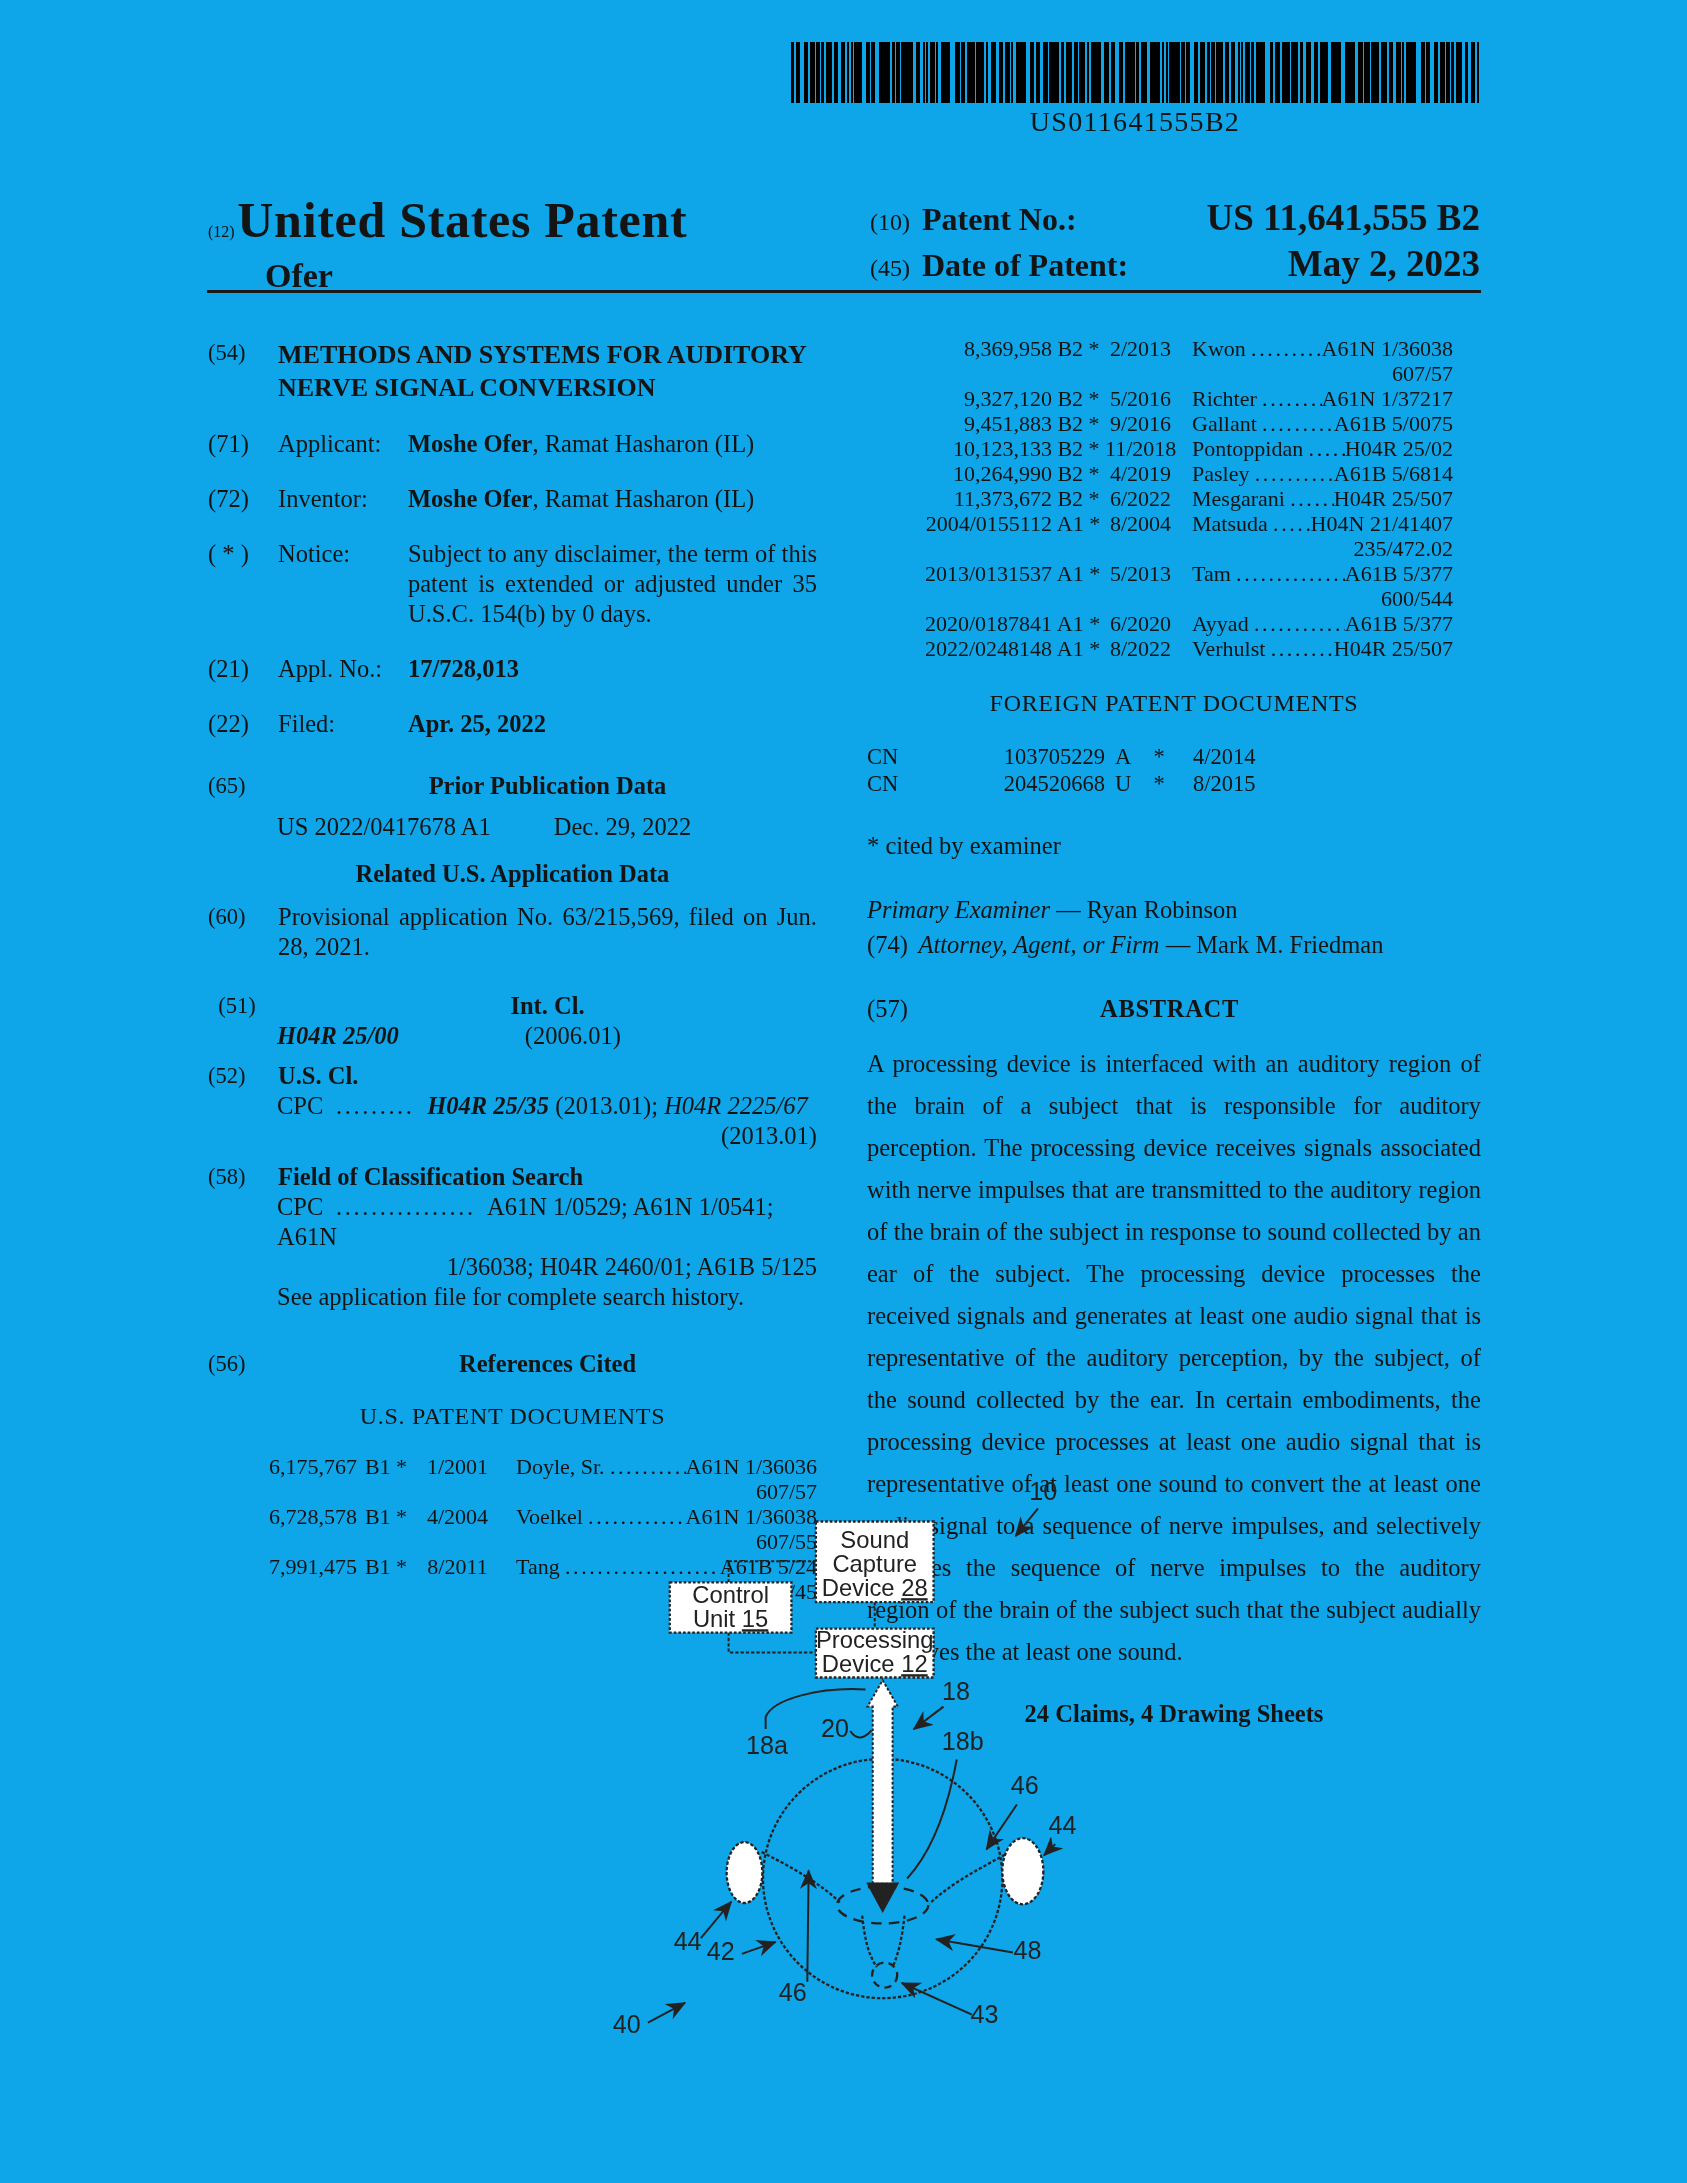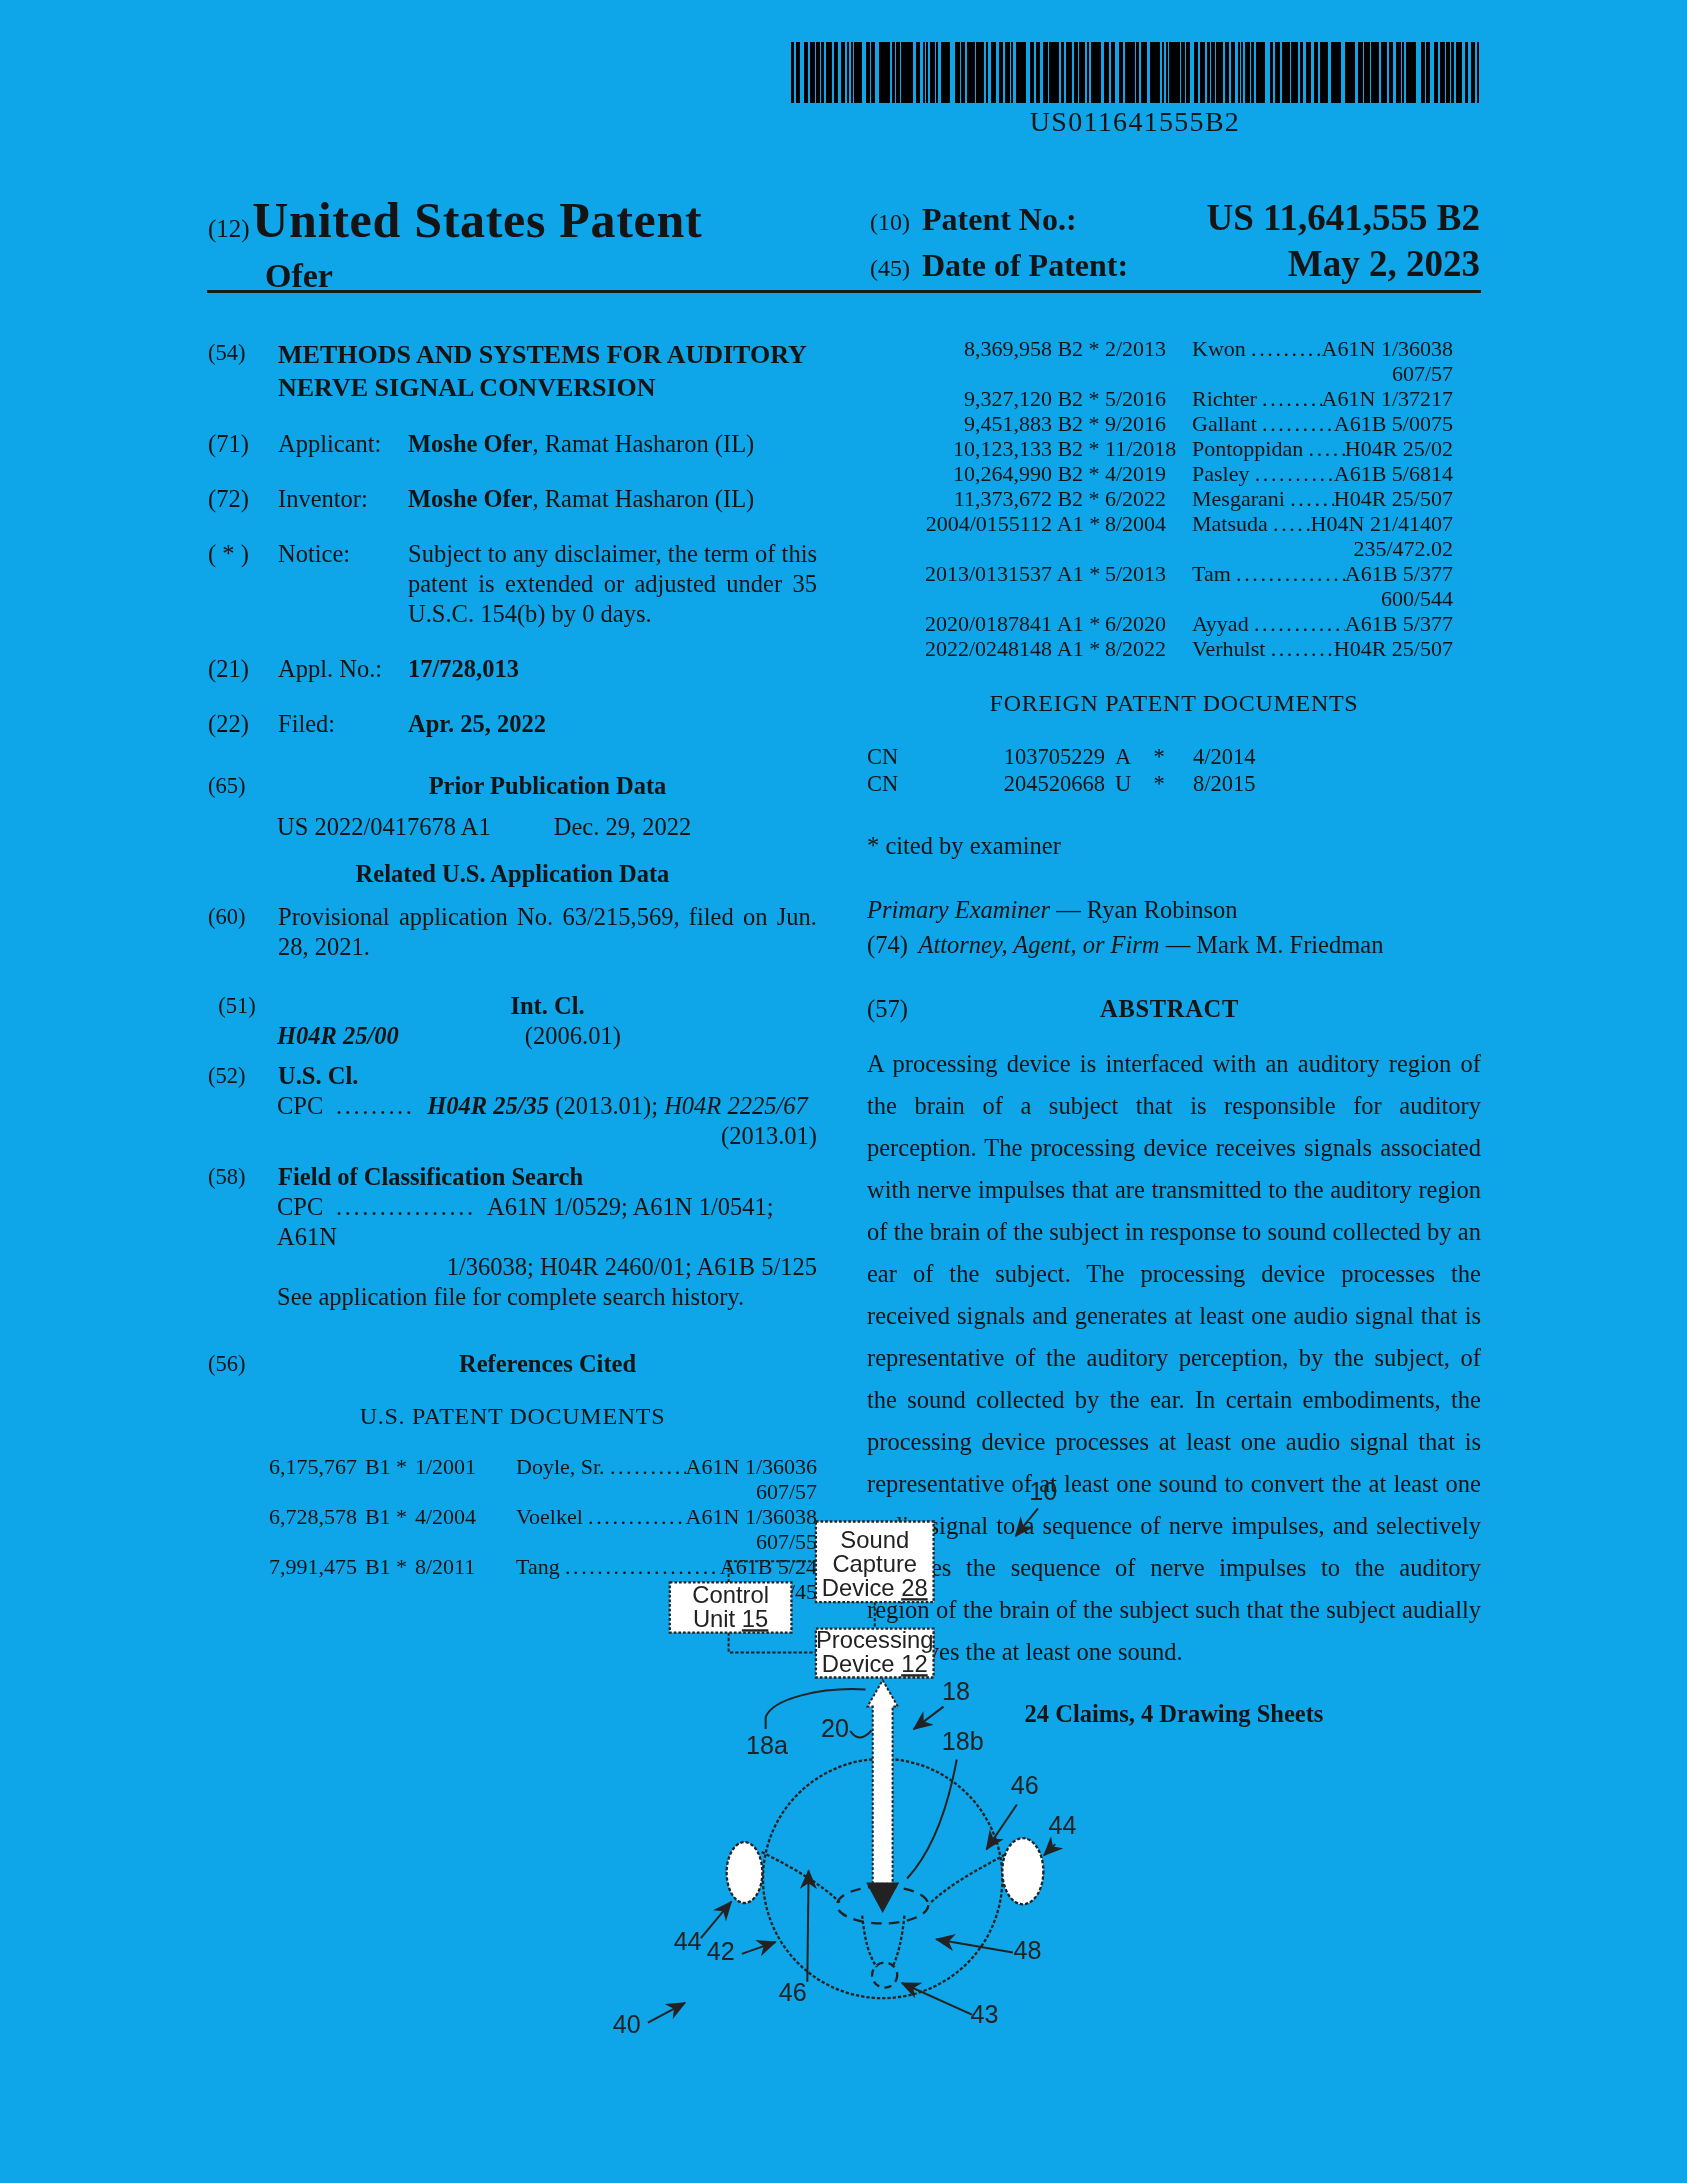--- a/index.html
+++ b/index.html
@@ -8,21 +8,21 @@
   
   .barcode{position:absolute;left:791px;top:42px;width:688px;height:61px;
     background:
       repeating-linear-gradient(90deg,#000 0 3.3px,rgba(0,0,0,0) 3.3px 6px,#000 6px 8px,rgba(0,0,0,0) 8px 12.6px),
       repeating-linear-gradient(90deg,#000 0 2px,rgba(0,0,0,0) 2px 5.3px,#000 5.3px 9.3px,rgba(0,0,0,0) 9.3px 15px),
       repeating-linear-gradient(90deg,rgba(0,0,0,0) 0 19px,#000 19px 22px,rgba(0,0,0,0) 22px 24.5px);}
   .barcode-text{position:absolute;left:791px;top:106px;width:688px;text-align:center;
     font-size:28px;letter-spacing:1.3px;}
   
   .h-left{position:absolute;left:208px;top:191px;}
-  .h-left .num{font-size:25px;text-align:center;}
+  .h-left .num{font-size:16px;text-align:center;}
   .h-left .big{font-size:50px;font-weight:bold;letter-spacing:0.7px;}
   .h-surname{position:absolute;left:265px;top:257px;font-size:34px;font-weight:bold;}
   .h-right{position:absolute;left:870px;top:196px;width:610px;}
   .hr-row{display:flex;align-items:baseline;height:46px;}
   .hr-row .num{font-size:24px;margin-right:12px;}
   .hr-row .lab{font-size:32px;font-weight:bold;}
   .hr-row .val{font-size:37px;font-weight:bold;margin-left:auto;}
   .rule{position:absolute;left:207px;top:290px;width:1274px;height:3.3px;background:#1a1a1a;}
   
   .col-l{position:absolute;left:208px;top:319px;width:609px;font-size:24.5px;line-height:30px;}
@@ -36,21 +36,21 @@
   .just{text-align:justify;}
   .cntr{text-align:center;}
   .title-txt{font-weight:bold;font-size:26px;line-height:33px;}
   .docshead{margin-top:22.5px;text-align:center;font-size:24px;letter-spacing:0.7px;}
   
   .cits{margin-top:22.5px;font-size:22px;line-height:25px;}
   .cit{display:grid;grid-template-columns:149px 58px 85px 1fr;}
   .col-r .cit{grid-template-columns:185px 53px 71px 1fr;}
   .cit .cnum{text-align:right;}
   .cit .ckind{text-align:center;}
-  .cit .cdate{text-align:left;}
+  .cit .cdate{text-align:center;}
   .cit .rest{display:flex;overflow:hidden;white-space:nowrap;padding-left:16px;}
   .dots{flex:1 1 auto;overflow:hidden;letter-spacing:2.6px;padding:0 5.3px;}
   .cls{white-space:nowrap;}
   .cit-cont{text-align:right;}
   .col-r .cits{padding-right:28px;}
   
   .frow{display:grid;grid-template-columns:66px 172px 36px 36px 1fr;font-size:22.5px;line-height:26.5px;}
   .frow .fnum{text-align:right;}
   .frow .fkind,.frow .fstar{text-align:center;}
   .frow .fdate{padding-left:16px;}

